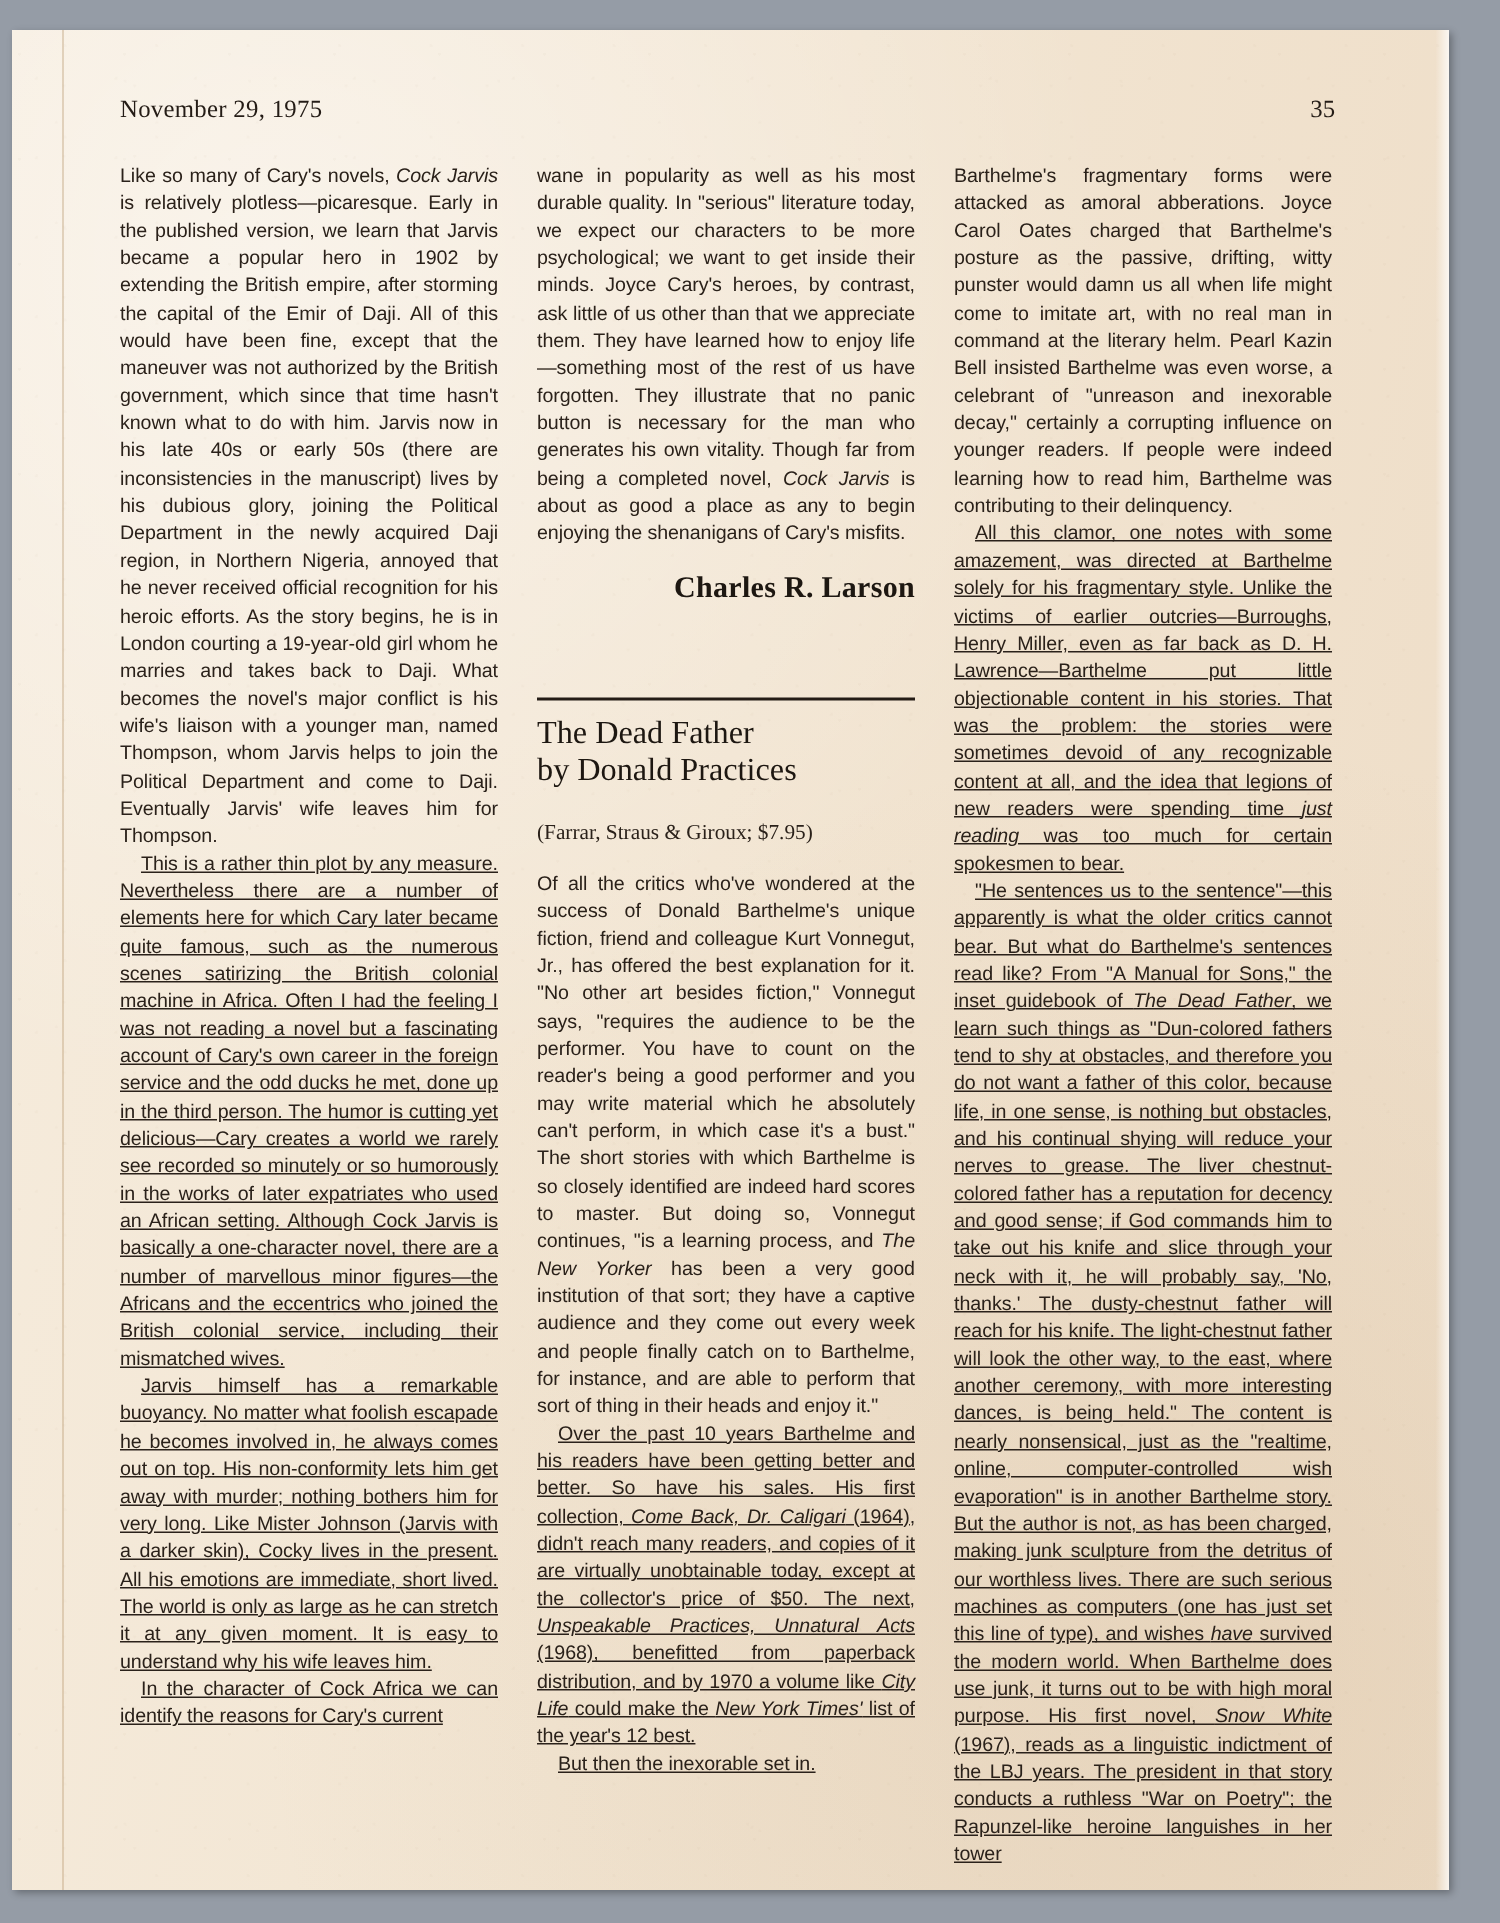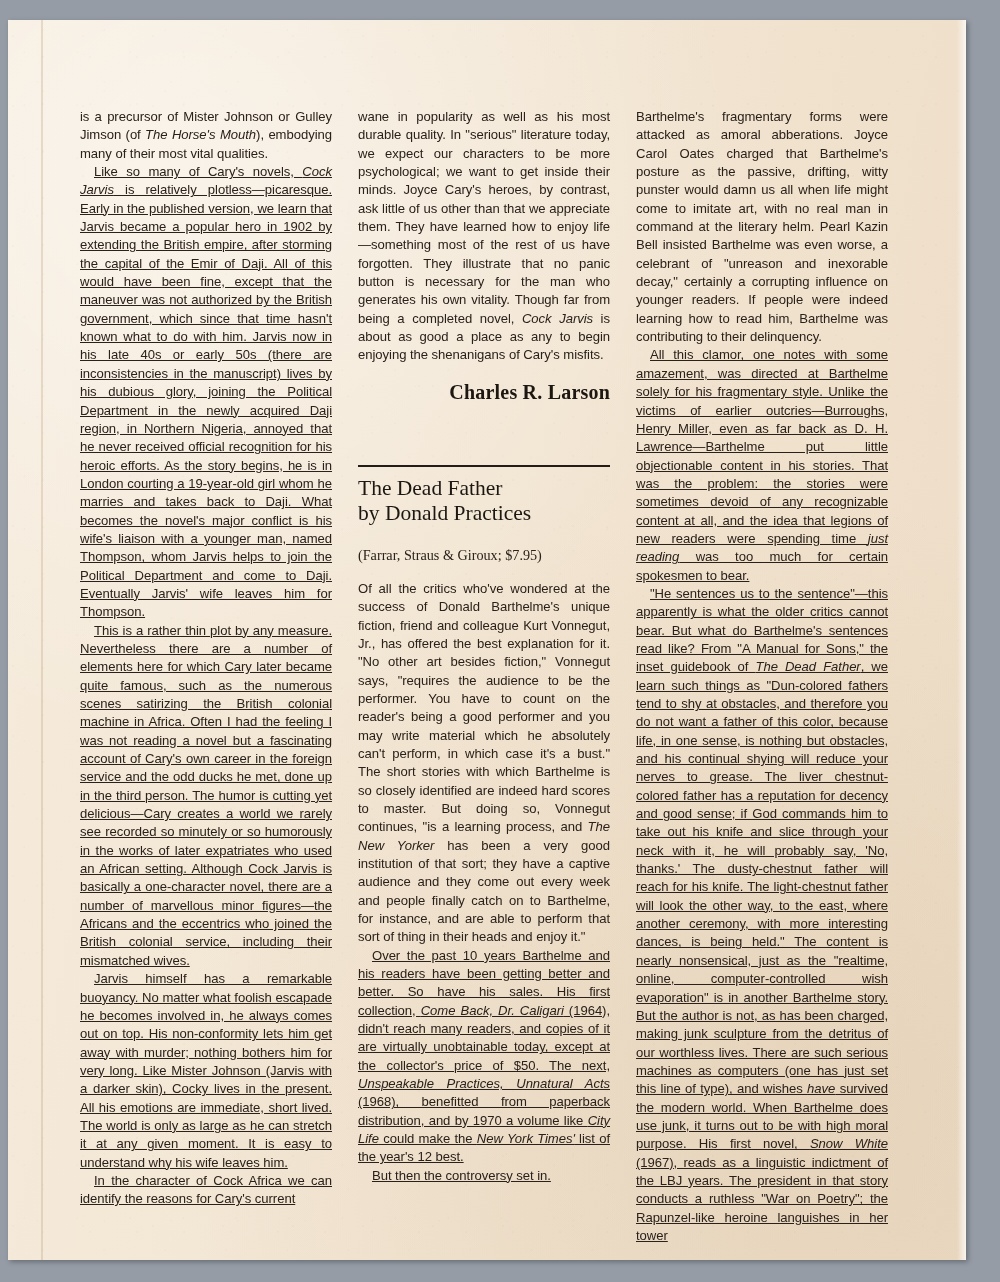--- a/index.html
+++ b/index.html
@@ -171,25 +171,28 @@
 </head>
 <body>
 
 <div id="scan-backdrop">
 
   <div id="page-sheet">
 
     <div id="gutter-fold"></div>
     <div id="sheet-edge"></div>
 
+    <div id="running-head">
+      <span id="issue-date">November 29, 1975</span>
+      <span id="page-number">35</span>
+    </div>
 
     <div id="columns">
 
       <div class="column">
-        <p class="body-text no-indent">is a precursor of Mister Johnson or Gulley Jimson (of <i>The Horse's Mouth</i>), embodying many of their most vital qualities.</p>
         <p class="body-text">Like so many of Cary's novels, <i>Cock Jarvis</i> is relatively plotless—picaresque. Early in the published version, we learn that Jarvis became a popular hero in 1902 by extending the British empire, after storming the capital of the Emir of Daji. All of this would have been fine, except that the maneuver was not authorized by the British government, which since that time hasn't known what to do with him. Jarvis now in his late 40s or early 50s (there are inconsistencies in the manuscript) lives by his dubious glory, joining the Political Department in the newly acquired Daji region, in Northern Nigeria, annoyed that he never received official recognition for his heroic efforts. As the story begins, he is in London courting a 19-year-old girl whom he marries and takes back to Daji. What becomes the novel's major conflict is his wife's liaison with a younger man, named Thompson, whom Jarvis helps to join the Political Department and come to Daji. Eventually Jarvis' wife leaves him for Thompson.</p>
         <p class="body-text">This is a rather thin plot by any measure. Nevertheless there are a number of elements here for which Cary later became quite famous, such as the numerous scenes satirizing the British colonial machine in Africa. Often I had the feeling I was not reading a novel but a fascinating account of Cary's own career in the foreign service and the odd ducks he met, done up in the third person. The humor is cutting yet delicious—Cary creates a world we rarely see recorded so minutely or so humorously in the works of later expatriates who used an African setting. Although Cock Jarvis is basically a one-character novel, there are a number of marvellous minor figures—the Africans and the eccentrics who joined the British colonial service, including their mismatched wives.</p>
         <p class="body-text">Jarvis himself has a remarkable buoyancy. No matter what foolish escapade he becomes involved in, he always comes out on top. His non-conformity lets him get away with murder; nothing bothers him for very long. Like Mister Johnson (Jarvis with a darker skin), Cocky lives in the present. All his emotions are immediate, short lived. The world is only as large as he can stretch it at any given moment. It is easy to understand why his wife leaves him.</p>
         <p class="body-text">In the character of Cock Africa we can identify the reasons for Cary's current</p>
       </div>
 
       <div class="column">
         <p class="body-text no-indent">wane in popularity as well as his most durable quality. In "serious" literature today, we expect our characters to be more psychological; we want to get inside their minds. Joyce Cary's heroes, by contrast, ask little of us other than that we appreciate them. They have learned how to enjoy life—something most of the rest of us have forgotten. They illustrate that no panic button is necessary for the man who generates his own vitality. Though far from being a completed novel, <i>Cock Jarvis</i> is about as good a place as any to begin enjoying the shenanigans of Cary's misfits.</p>
 
         <div id="byline">Charles R. Larson</div>
@@ -199,21 +202,21 @@
 
         <h2 id="review-title">
           <span>The Dead Father</span><br>
           <span>by Donald Practices</span>
         </h2>
 
         <div id="review-imprint">(Farrar, Straus &amp; Giroux; $7.95)</div>
 
         <p class="body-text no-indent">Of all the critics who've wondered at the success of Donald Barthelme's unique fiction, friend and colleague Kurt Vonnegut, Jr., has offered the best explanation for it. "No other art besides fiction," Vonnegut says, "requires the audience to be the performer. You have to count on the reader's being a good performer and you may write material which he absolutely can't perform, in which case it's a bust." The short stories with which Barthelme is so closely identified are indeed hard scores to master. But doing so, Vonnegut continues, "is a learning process, and <i>The New Yorker</i> has been a very good institution of that sort; they have a captive audience and they come out every week and people finally catch on to Barthelme, for instance, and are able to perform that sort of thing in their heads and enjoy it."</p>
         <p class="body-text">Over the past 10 years Barthelme and his readers have been getting better and better. So have his sales. His first collection, <i>Come Back, Dr. Caligari</i> (1964), didn't reach many readers, and copies of it are virtually unobtainable today, except at the collector's price of $50. The next, <i>Unspeakable Practices, Unnatural Acts</i> (1968), benefitted from paperback distribution, and by 1970 a volume like <i>City Life</i> could make the <i>New York Times'</i> list of the year's 12 best.</p>
-        <p class="body-text">But then the controversy set in.</p>
+        <p class="body-text">But then the inexorable set in.</p>
       </div>
 
       <div class="column">
         <p class="body-text no-indent">Barthelme's fragmentary forms were attacked as amoral abberations. Joyce Carol Oates charged that Barthelme's posture as the passive, drifting, witty punster would damn us all when life might come to imitate art, with no real man in command at the literary helm. Pearl Kazin Bell insisted Barthelme was even worse, a celebrant of "unreason and inexorable decay," certainly a corrupting influence on younger readers. If people were indeed learning how to read him, Barthelme was contributing to their delinquency.</p>
         <p class="body-text">All this clamor, one notes with some amazement, was directed at Barthelme solely for his fragmentary style. Unlike the victims of earlier outcries—Burroughs, Henry Miller, even as far back as D. H. Lawrence—Barthelme put little objectionable content in his stories. That was the problem: the stories were sometimes devoid of any recognizable content at all, and the idea that legions of new readers were spending time <i>just reading</i> was too much for certain spokesmen to bear.</p>
         <p class="body-text">"He sentences us to the sentence"—this apparently is what the older critics cannot bear. But what do Barthelme's sentences read like? From "A Manual for Sons," the inset guidebook of <i>The Dead Father</i>, we learn such things as "Dun-colored fathers tend to shy at obstacles, and therefore you do not want a father of this color, because life, in one sense, is nothing but obstacles, and his continual shying will reduce your nerves to grease. The liver chestnut-colored father has a reputation for decency and good sense; if God commands him to take out his knife and slice through your neck with it, he will probably say, 'No, thanks.' The dusty-chestnut father will reach for his knife. The light-chestnut father will look the other way, to the east, where another ceremony, with more interesting dances, is being held." The content is nearly nonsensical, just as the "realtime, online, computer-controlled wish evaporation" is in another Barthelme story. But the author is not, as has been charged, making junk sculpture from the detritus of our worthless lives. There are such serious machines as computers (one has just set this line of type), and wishes <i>have</i> survived the modern world. When Barthelme does use junk, it turns out to be with high moral purpose. His first novel, <i>Snow White</i> (1967), reads as a linguistic indictment of the LBJ years. The president in that story conducts a ruthless "War on Poetry"; the Rapunzel-like heroine languishes in her tower</p>
       </div>
 
     </div>
   </div>

